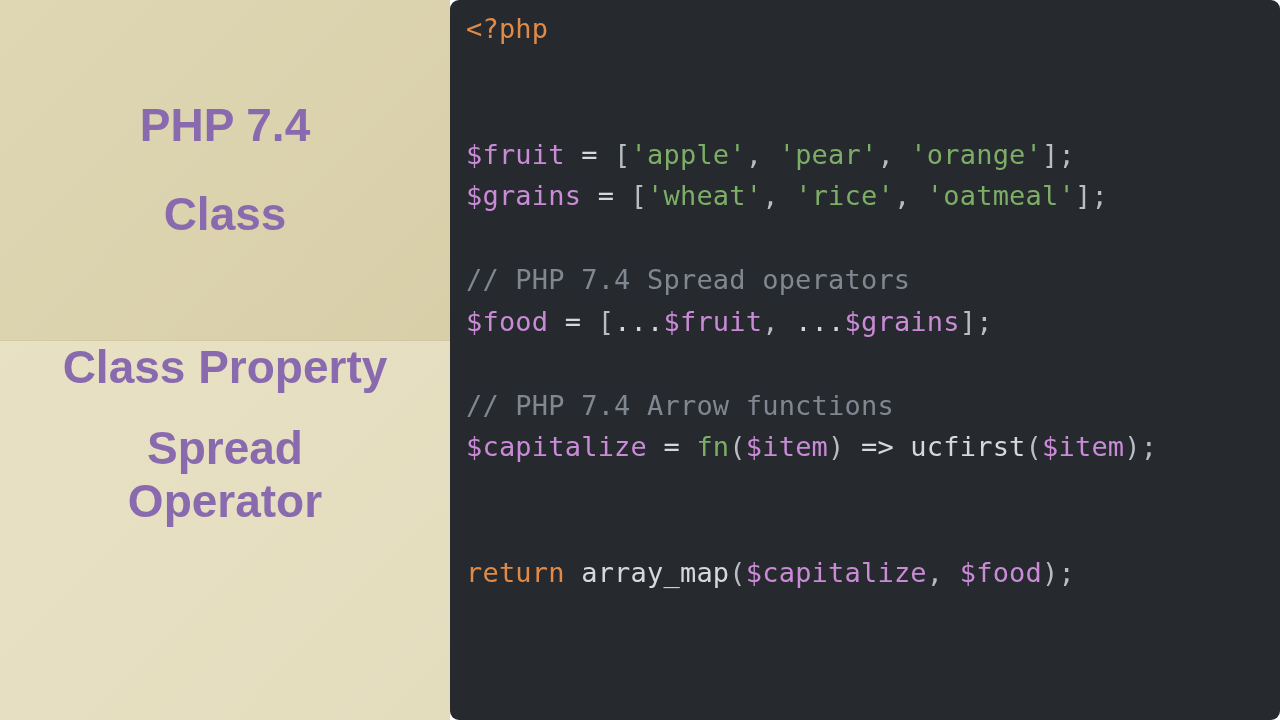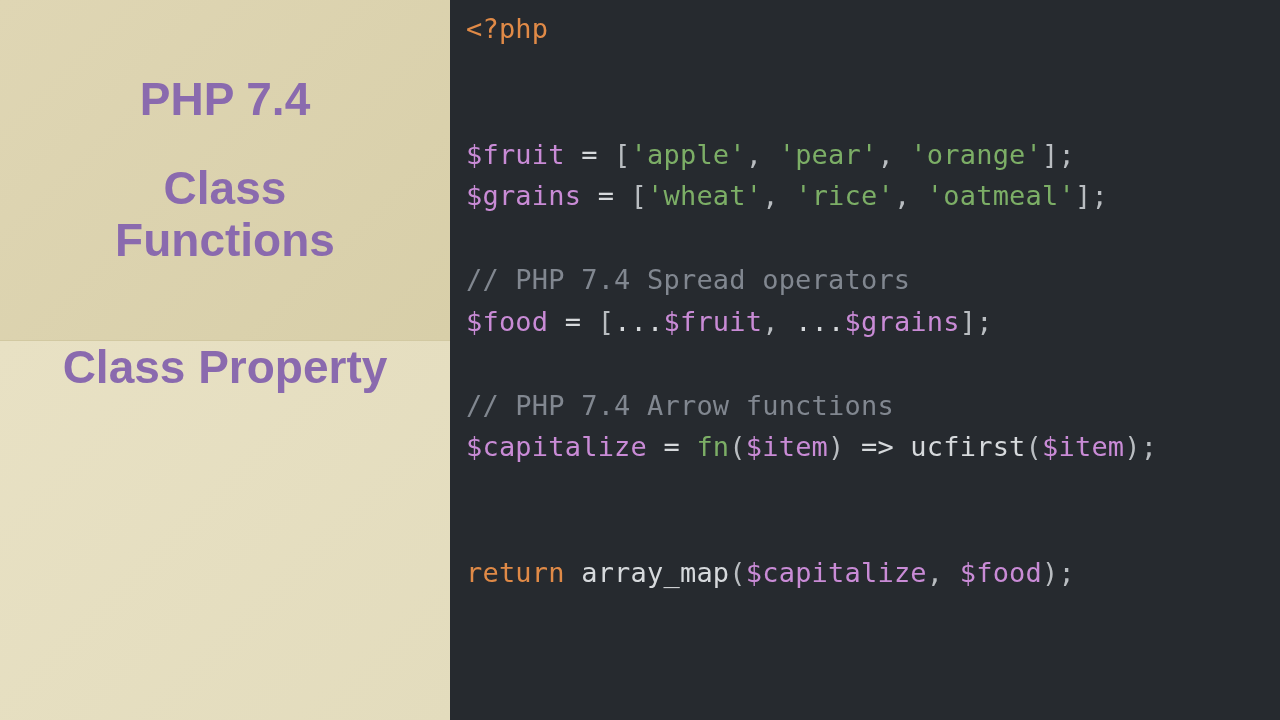--- a/index.html
+++ b/index.html
@@ -2,47 +2,50 @@
 <html><head>
 <meta charset="utf-8">
 <style>
   * { margin: 0; padding: 0; box-sizing: border-box; }
   html, body { width: 1280px; height: 720px; overflow: hidden; font-family: Arial, Helvetica, sans-serif; }
   .root { display: flex; width: 1280px; height: 720px; }
   .left { width: 450px; height: 720px; display: flex; flex-direction: column; }
   .panel-top { flex: 0 0 340px; background: linear-gradient(135deg, #dfd6b4, #d8cfa9); display: flex; flex-direction: column; align-items: center; justify-content: center; gap: 36px; }
   .panel-bottom { flex: 1; background: linear-gradient(135deg, #e8e1c4, #e3dcbd); display: flex; flex-direction: column; align-items: center; justify-content: flex-start; gap: 28px; border-top: 1px solid #d2c9a2; }
   .panel-title { color: #8a6aae; font-size: 46px; font-weight: 700; text-align: center; line-height: 1.15; }
-  .right { flex: 1; height: 720px; background: #262a2f; padding: 8px 10px 8px 16px; }
+  .right { flex: 1; height: 720px; background: #262a2f; padding: 8px 10px 8px 16px; border-radius: 9px; }
   pre.code { font-family: "Menlo", "Consolas", monospace; font-size: 27px; line-height: 1.55; color: #d6d9dc; white-space: pre; letter-spacing: 0.2px; }
   .tok-tag-open  { color: #e08a47; }   
   .tok-var       { color: #c98bd6; }   
   .tok-op        { color: #d6d9dc; }   
   .tok-punc      { color: #b9bdc1; }   
   .tok-str       { color: #7cae66; }   
   .tok-comment   { color: #818790; font-style: normal; } 
   .tok-keyword   { color: #e08a47; }   
   .tok-fn        { color: #7cae66; }   
   .tok-func      { color: #d6d9dc; }   
 </style>
 </head>
 <body>
 
 <div class="root">
   <div class="left">
     <div class="panel-top">
       <div class="panel-title">PHP 7.4</div>
       <div class="panel-title">
         <span>Class</span><br>
-        <span>Functions</span>
       </div>
     </div>
     <div class="panel-bottom">
       <div class="panel-title">
         <span>Class Property</span><br>
+      </div>
+      <div class="panel-title">
+        <span>Spread</span><br>
+        <span>Operator</span>
       </div>
     </div>
   </div>
 
   <div class="right">
 <pre class="code"><span class="tok-tag-open">&lt;?php</span>
 
 
 <span class="tok-var">$fruit</span><span class="tok-op"> = </span><span class="tok-punc">[</span><span class="tok-str">'apple'</span><span class="tok-punc">, </span><span class="tok-str">'pear'</span><span class="tok-punc">, </span><span class="tok-str">'orange'</span><span class="tok-punc">]</span><span class="tok-punc">;</span>
 <span class="tok-var">$grains</span><span class="tok-op"> = </span><span class="tok-punc">[</span><span class="tok-str">'wheat'</span><span class="tok-punc">, </span><span class="tok-str">'rice'</span><span class="tok-punc">, </span><span class="tok-str">'oatmeal'</span><span class="tok-punc">]</span><span class="tok-punc">;</span>

